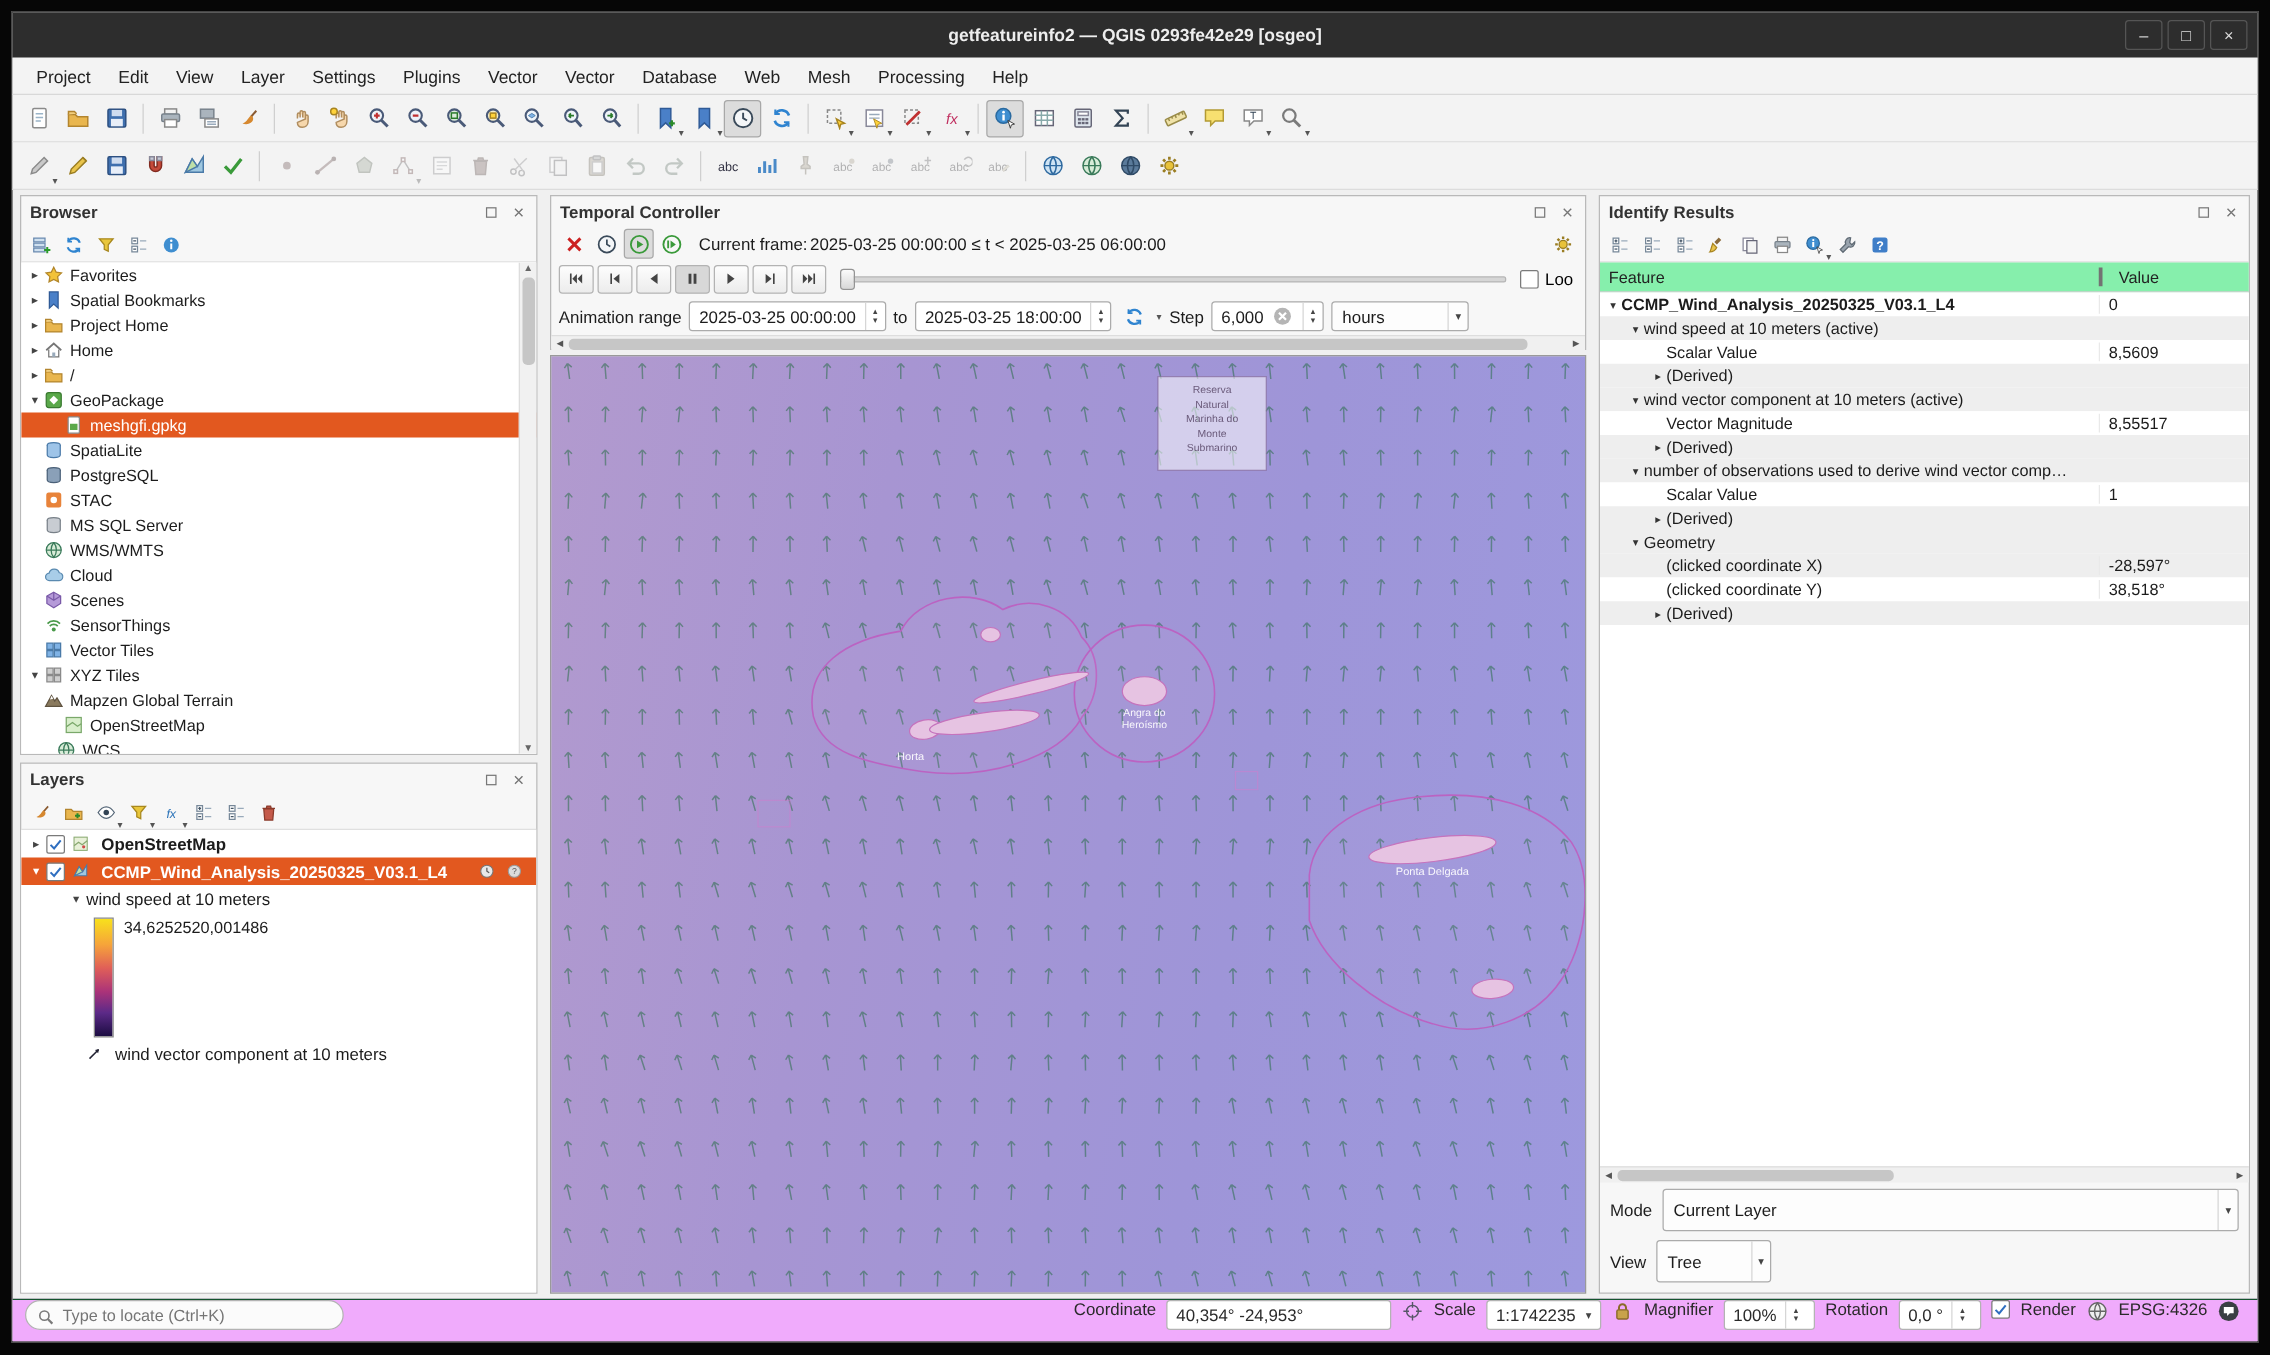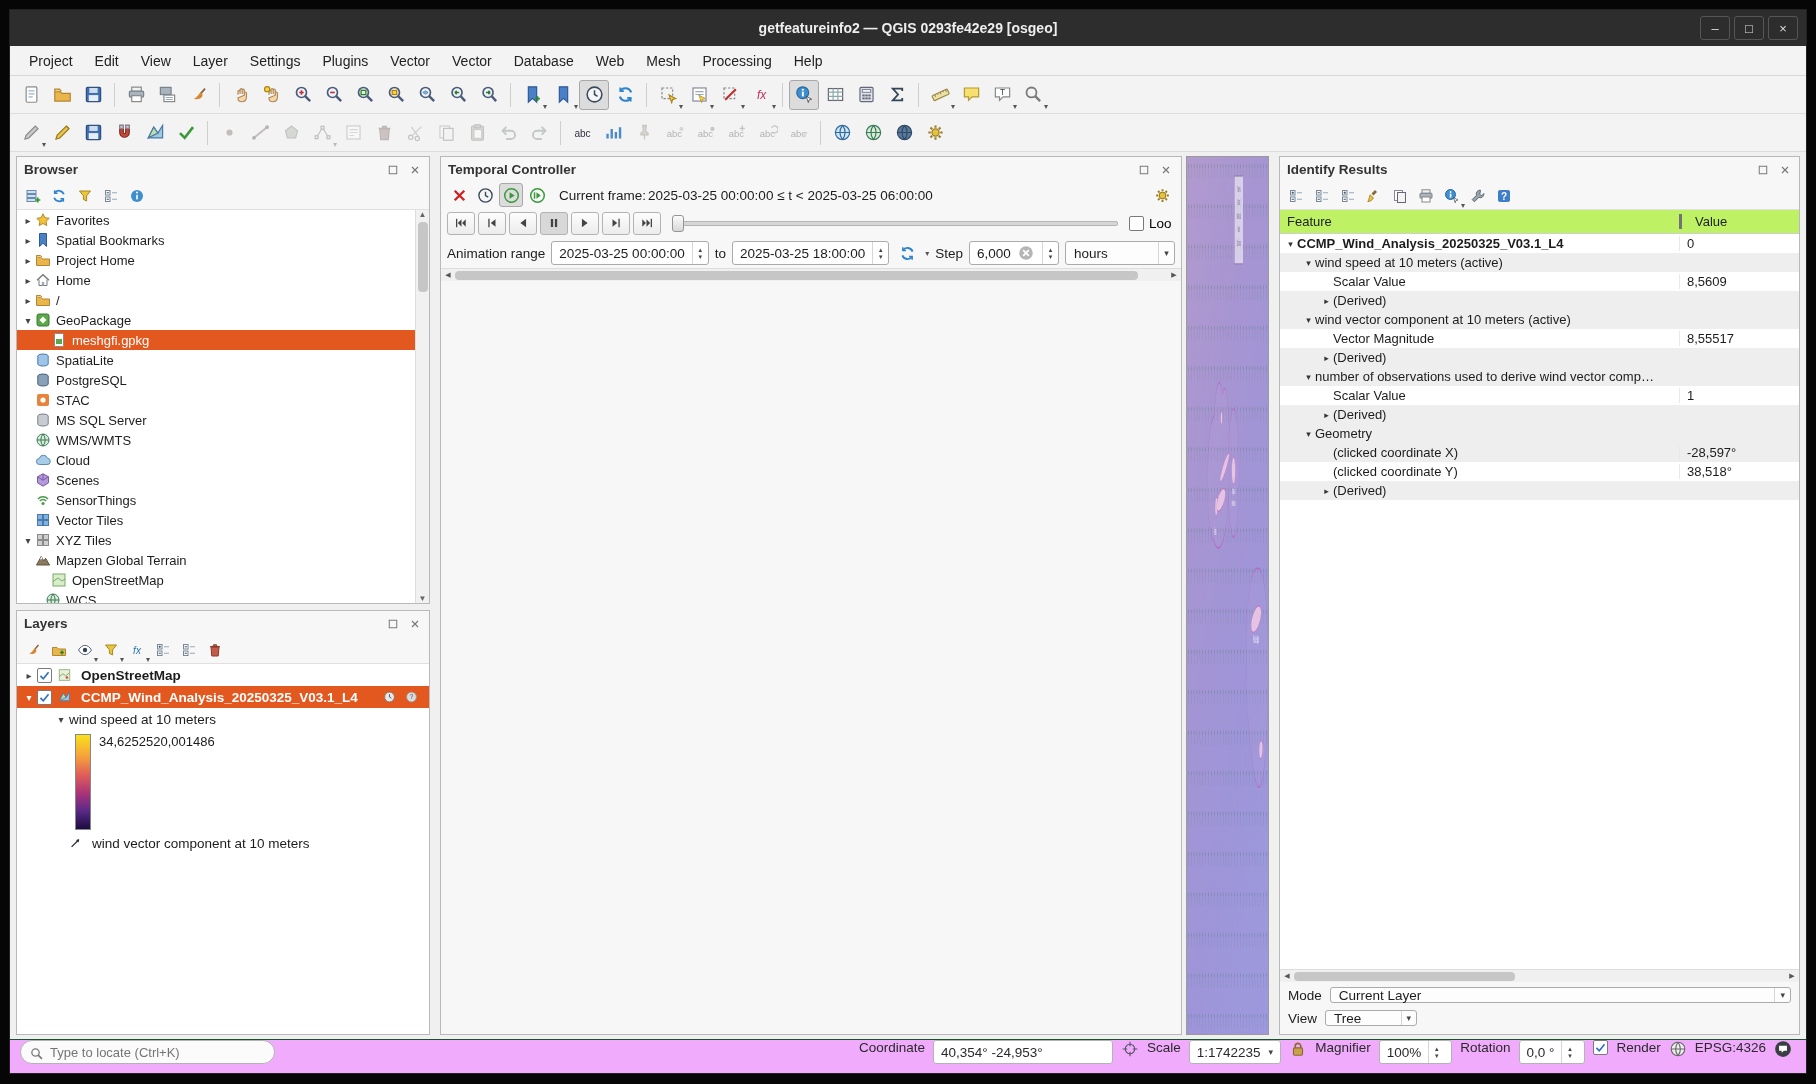--- a/index.html
+++ b/index.html
@@ -13,21 +13,21 @@
 .menu{padding:4px 11px;font-size:14px;color:#222;border-radius:3px}
 .toolbar{flex:0 0 38px;background:#f3f3f3;border-bottom:1px solid #dcdcdc;display:flex;align-items:center;padding-left:6px;gap:1px}
 .tbtn{width:30px;height:30px;border-radius:3px;display:flex;align-items:center;justify-content:center;position:relative;border:1px solid transparent}
 .tbtn .ic{width:19px;height:19px}
 .tbtn.pressed{background:#dcdcdc;border:1px solid #a8a8a8}
 .tbtn.disabled{opacity:.35;filter:grayscale(.8)}
 .dd{position:absolute;right:-1px;bottom:-2px;font-size:8px;color:#555}
 .tbsep{width:1px;height:24px;background:#cfcfcf;margin:0 5px;flex:0 0 1px}
 .main{flex:1;display:flex;min-height:0}
 .leftcol{width:420px;flex:0 0 420px;display:flex;flex-direction:column;padding:4px 0 4px 6px;min-height:0}
-.centercol{flex:1;display:flex;flex-direction:row;padding:4px 4px;min-width:0}
+.centercol{flex:1;display:flex;flex-direction:column;padding:4px 4px;min-width:0}
 .rightcol{width:527px;flex:0 0 527px;display:flex;flex-direction:column;padding:4px 6px 4px 0;min-height:0}
 .panel{background:#f7f7f7;border:1px solid #b9b9b9;display:flex;flex-direction:column;min-height:0}
 .phead{flex:0 0 25px;display:flex;align-items:center;padding:0 7px;font-size:13.5px;font-weight:bold;color:#333}
 .pbtns{margin-left:auto;display:flex;gap:7px}
 .pbtn{width:15px;height:15px;display:flex;align-items:center;justify-content:center}
 .pbtn .ic{width:12px;height:12px}
 .ptools{flex:0 0 28px;display:flex;align-items:center;gap:2px;padding:0 4px;border-bottom:1px solid #e0e0e0}
 .ptool{width:24px;height:24px;display:flex;align-items:center;justify-content:center;border-radius:3px;position:relative}
 .ptool .ic{width:16px;height:16px}
 .tree{flex:1;background:#fff;overflow:hidden;position:relative;font-size:13px;color:#1c1c1c}
@@ -76,32 +76,32 @@
 .sthumb{position:absolute;top:0;height:9px;background:#c6c6c6;border-radius:4px}
 
 .map{flex:1;position:relative;border:1px solid #9a9a9a;background:linear-gradient(100deg,#b29ace 0%,#a795d2 30%,#9e95d8 65%,#9d99de 100%);overflow:hidden}
 .map svg{position:absolute;inset:0;width:100%;height:100%}
 .regionline{fill:rgba(228,178,228,.07);stroke:#bb63c2;stroke-width:1.3}
 .island{fill:#e6c3e2;stroke:#c573bd;stroke-width:1}
 .faintrect{fill:none;stroke:rgba(205,125,205,.55)}
 .labelbox{fill:rgba(255,255,255,.55);stroke:rgba(125,95,145,.6)}
 svg text{font-family:"Liberation Sans",sans-serif}
 
-.ithead{flex:0 0 24px;display:flex;align-items:center;background:#bef264;border-bottom:1px solid #cfcfcf;font-size:13px;color:#222}
+.ithead{flex:0 0 24px;display:flex;align-items:center;background:#86efac;border-bottom:1px solid #cfcfcf;font-size:13px;color:#222}
 .ithead .c1{flex:1;padding-left:7px}
 .ithead .c2{width:120px;flex:0 0 120px;border-left:3px solid #737373;padding-left:13px}
 .irows{flex:1;background:#fff;overflow:hidden;display:flex;flex-direction:column}
 .irow{flex:0 0 19px;display:flex;align-items:center;font-size:13px;background:#fff;color:#1c1c1c}
 .irow.shade{background:#eeeeee}
 .irow .c1{flex:1;display:flex;align-items:center;min-width:0;white-space:nowrap;overflow:hidden}
 .irow .c2{width:120px;flex:0 0 120px;padding-left:7px;border-left:1px solid #e9e9e9;white-space:nowrap}
 .irow .arrow{width:13px;flex:0 0 13px;text-align:center;font-size:9px;color:#333}
 .irow.bold .flabel{font-weight:bold}
 .modeline{display:flex;align-items:center;gap:8px;padding:5px 8px 2px 8px;font-size:13.5px;color:#1c1c1c}
-.combo{border:1px solid #ababab;background:#fdfdfd;border-radius:3px;height:16px;display:flex;align-items:center;padding-left:8px;font-size:13.5px}
+.combo{border:1px solid #ababab;background:#fdfdfd;border-radius:3px;height:34px;display:flex;align-items:center;padding-left:8px;font-size:13.5px}
 .car{margin-left:auto;font-size:9px;color:#444;border-left:1px solid #d6d6d6;height:100%;display:flex;align-items:center;padding:0 5px}
 
 .statusbar{flex:0 0 34px;background:#f0abfc;border-top:1px solid #14532d;display:flex;align-items:flex-start;padding:0 10px;gap:8px;font-size:13.5px;color:#2a2a2a}
 .locate{width:255px;height:24px;border:1px solid #b3b3b3;border-radius:12px;background:#fbfbfb;display:flex;align-items:center;padding:0 9px;gap:6px}
 .locate input{border:none;outline:none;background:transparent;font-size:13px;color:#444;width:100%;font-family:"Liberation Sans",sans-serif}
 .sbox{height:24px;border:1px solid #b3b3b3;border-radius:3px;background:#fff;display:flex;align-items:center;padding:0 7px;white-space:nowrap}
 .sic{width:18px;height:18px;display:inline-flex}
 .sic .ic{width:18px;height:18px}
 .spacer{flex:1}
 .ic{display:block}

